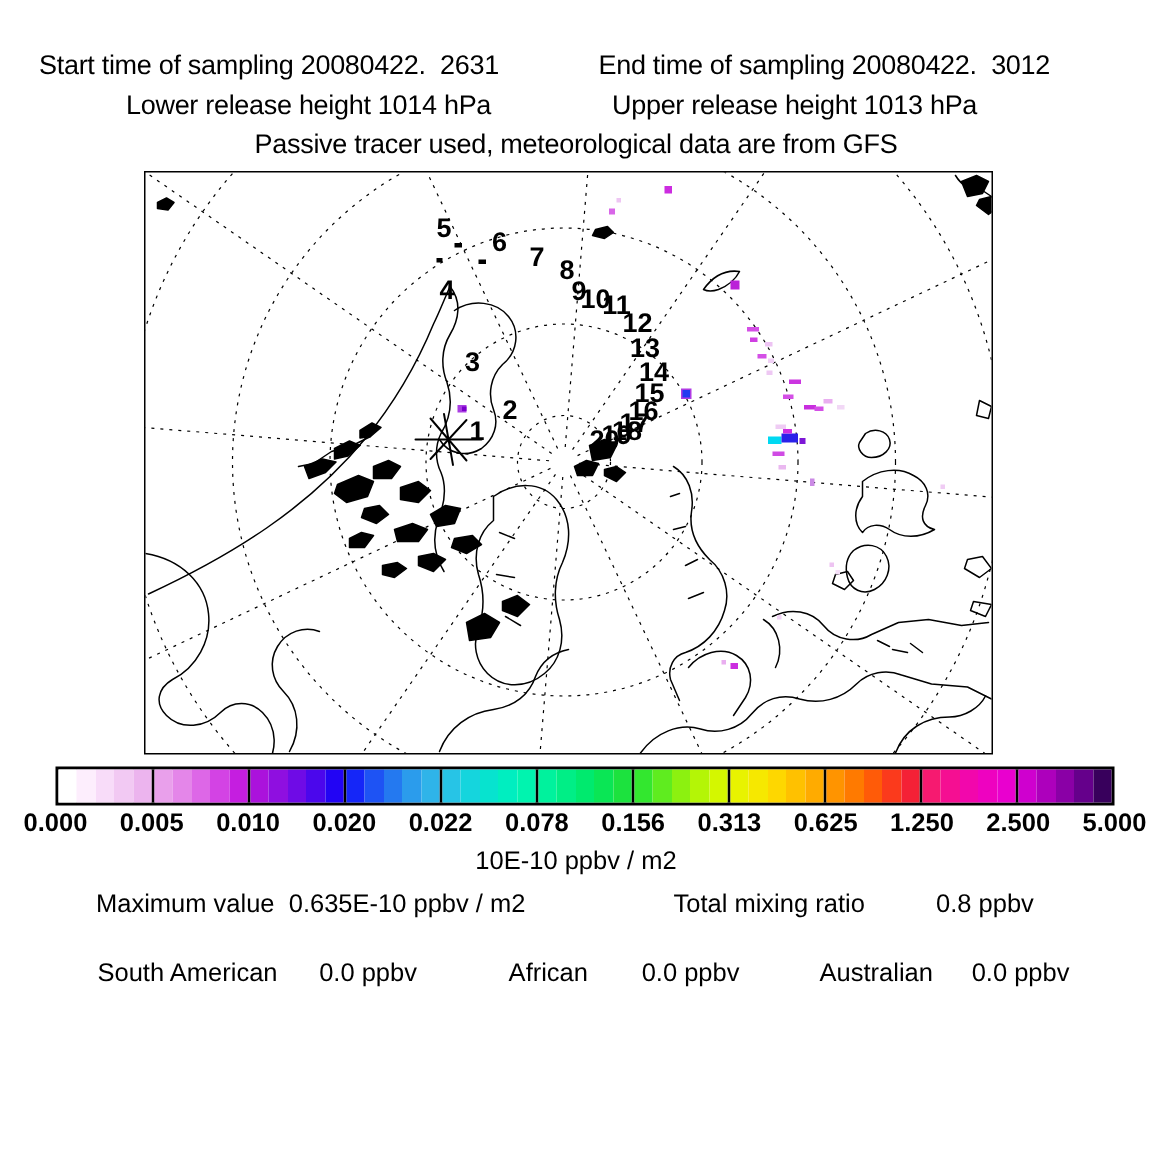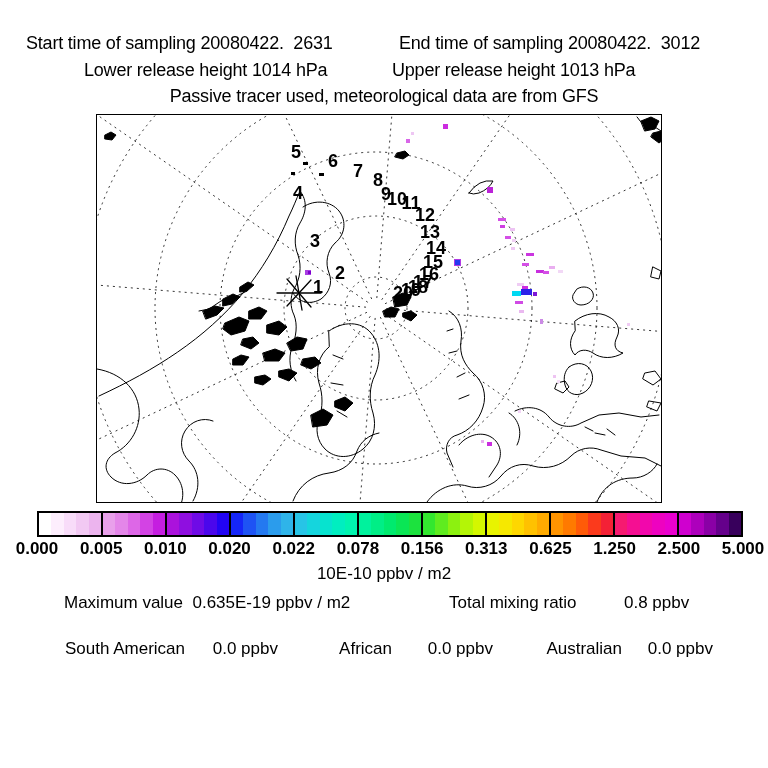--- a/index.html
+++ b/index.html
@@ -2,21 +2,21 @@
 <html><head>
 <meta charset="utf-8">
 <style>
   html,body{margin:0;padding:0;background:#fff;}
   #page{position:relative;width:768px;height:768px;background:#ffffff;
         font-family:"Liberation Sans","DejaVu Sans",sans-serif;color:#000;overflow:hidden;}
   .abs{position:absolute;white-space:pre;}
   #title{left:8px;top:5px;font-size:20px;font-weight:bold;letter-spacing:-0.3px;}
   .hline{font-size:18px;letter-spacing:-0.2px;}
   #line2a{left:26px;top:33px;}  #line2b{left:399px;top:33px;}
-  #line3a{left:84px;top:60px;}  #line3b{left:392px;top:60px;}
+  #line3a{left:84px;top:60px;}  #line3b{left:408px;top:60px;}
   #line4{left:0;top:86px;width:768px;text-align:center;}
   #map-frame{position:absolute;left:96px;top:114px;width:564px;height:387px;border:1px solid #000;background:#fff;}
   #colorbar{position:absolute;left:37px;top:511px;width:702px;height:22px;border:2px solid #000;display:flex;}
   .seg{flex:1;display:flex;border-right:2px solid #000;}
   .seg:last-child{border-right:none;}
   .cell{flex:1;}
   #colorbar-ticks{position:absolute;left:37px;top:539px;width:706px;height:20px;}
   .tick{position:absolute;transform:translateX(-50%);font-size:17px;font-weight:bold;white-space:nowrap;}
   #unit{left:0;top:564px;width:768px;text-align:center;font-size:17px;}
   .srow{position:absolute;left:0;width:768px;font-size:17px;}
@@ -289,21 +289,21 @@
       <span class="tick" style="left: 54.5455%;">0.156</span>
       <span class="tick" style="left: 63.6364%;">0.313</span>
       <span class="tick" style="left: 72.7273%;">0.625</span>
       <span class="tick" style="left: 81.8182%;">1.250</span>
       <span class="tick" style="left: 90.9091%;">2.500</span>
       <span class="tick" style="left: 100%;">5.000</span>
     </div>
   <div id="unit" class="abs">10E-10 ppbv / m2</div>
 
   <div id="srow1" class="srow">
-    <span class="scell" style="left:64px">Maximum value  0.635E-19 ppbv / m2</span>
+    <span class="scell" style="left:64px">Maximum value  0.635E-10 ppbv / m2</span>
     <span class="scell" style="left:449px">Total mixing ratio</span>
     <span class="scell" style="left:624px">0.8 ppbv</span>
   </div>
   <div id="srow3" class="srow">
     <span class="rcell r3c1">South American</span><span class="rcell r3v1">0.0 ppbv</span><span class="rcell r3c2">African</span><span class="rcell r3v2">0.0 ppbv</span><span class="rcell r3c3">Australian</span><span class="rcell r3v3">0.0 ppbv</span>
   </div>
 
 </div>
 
 </body></html>

